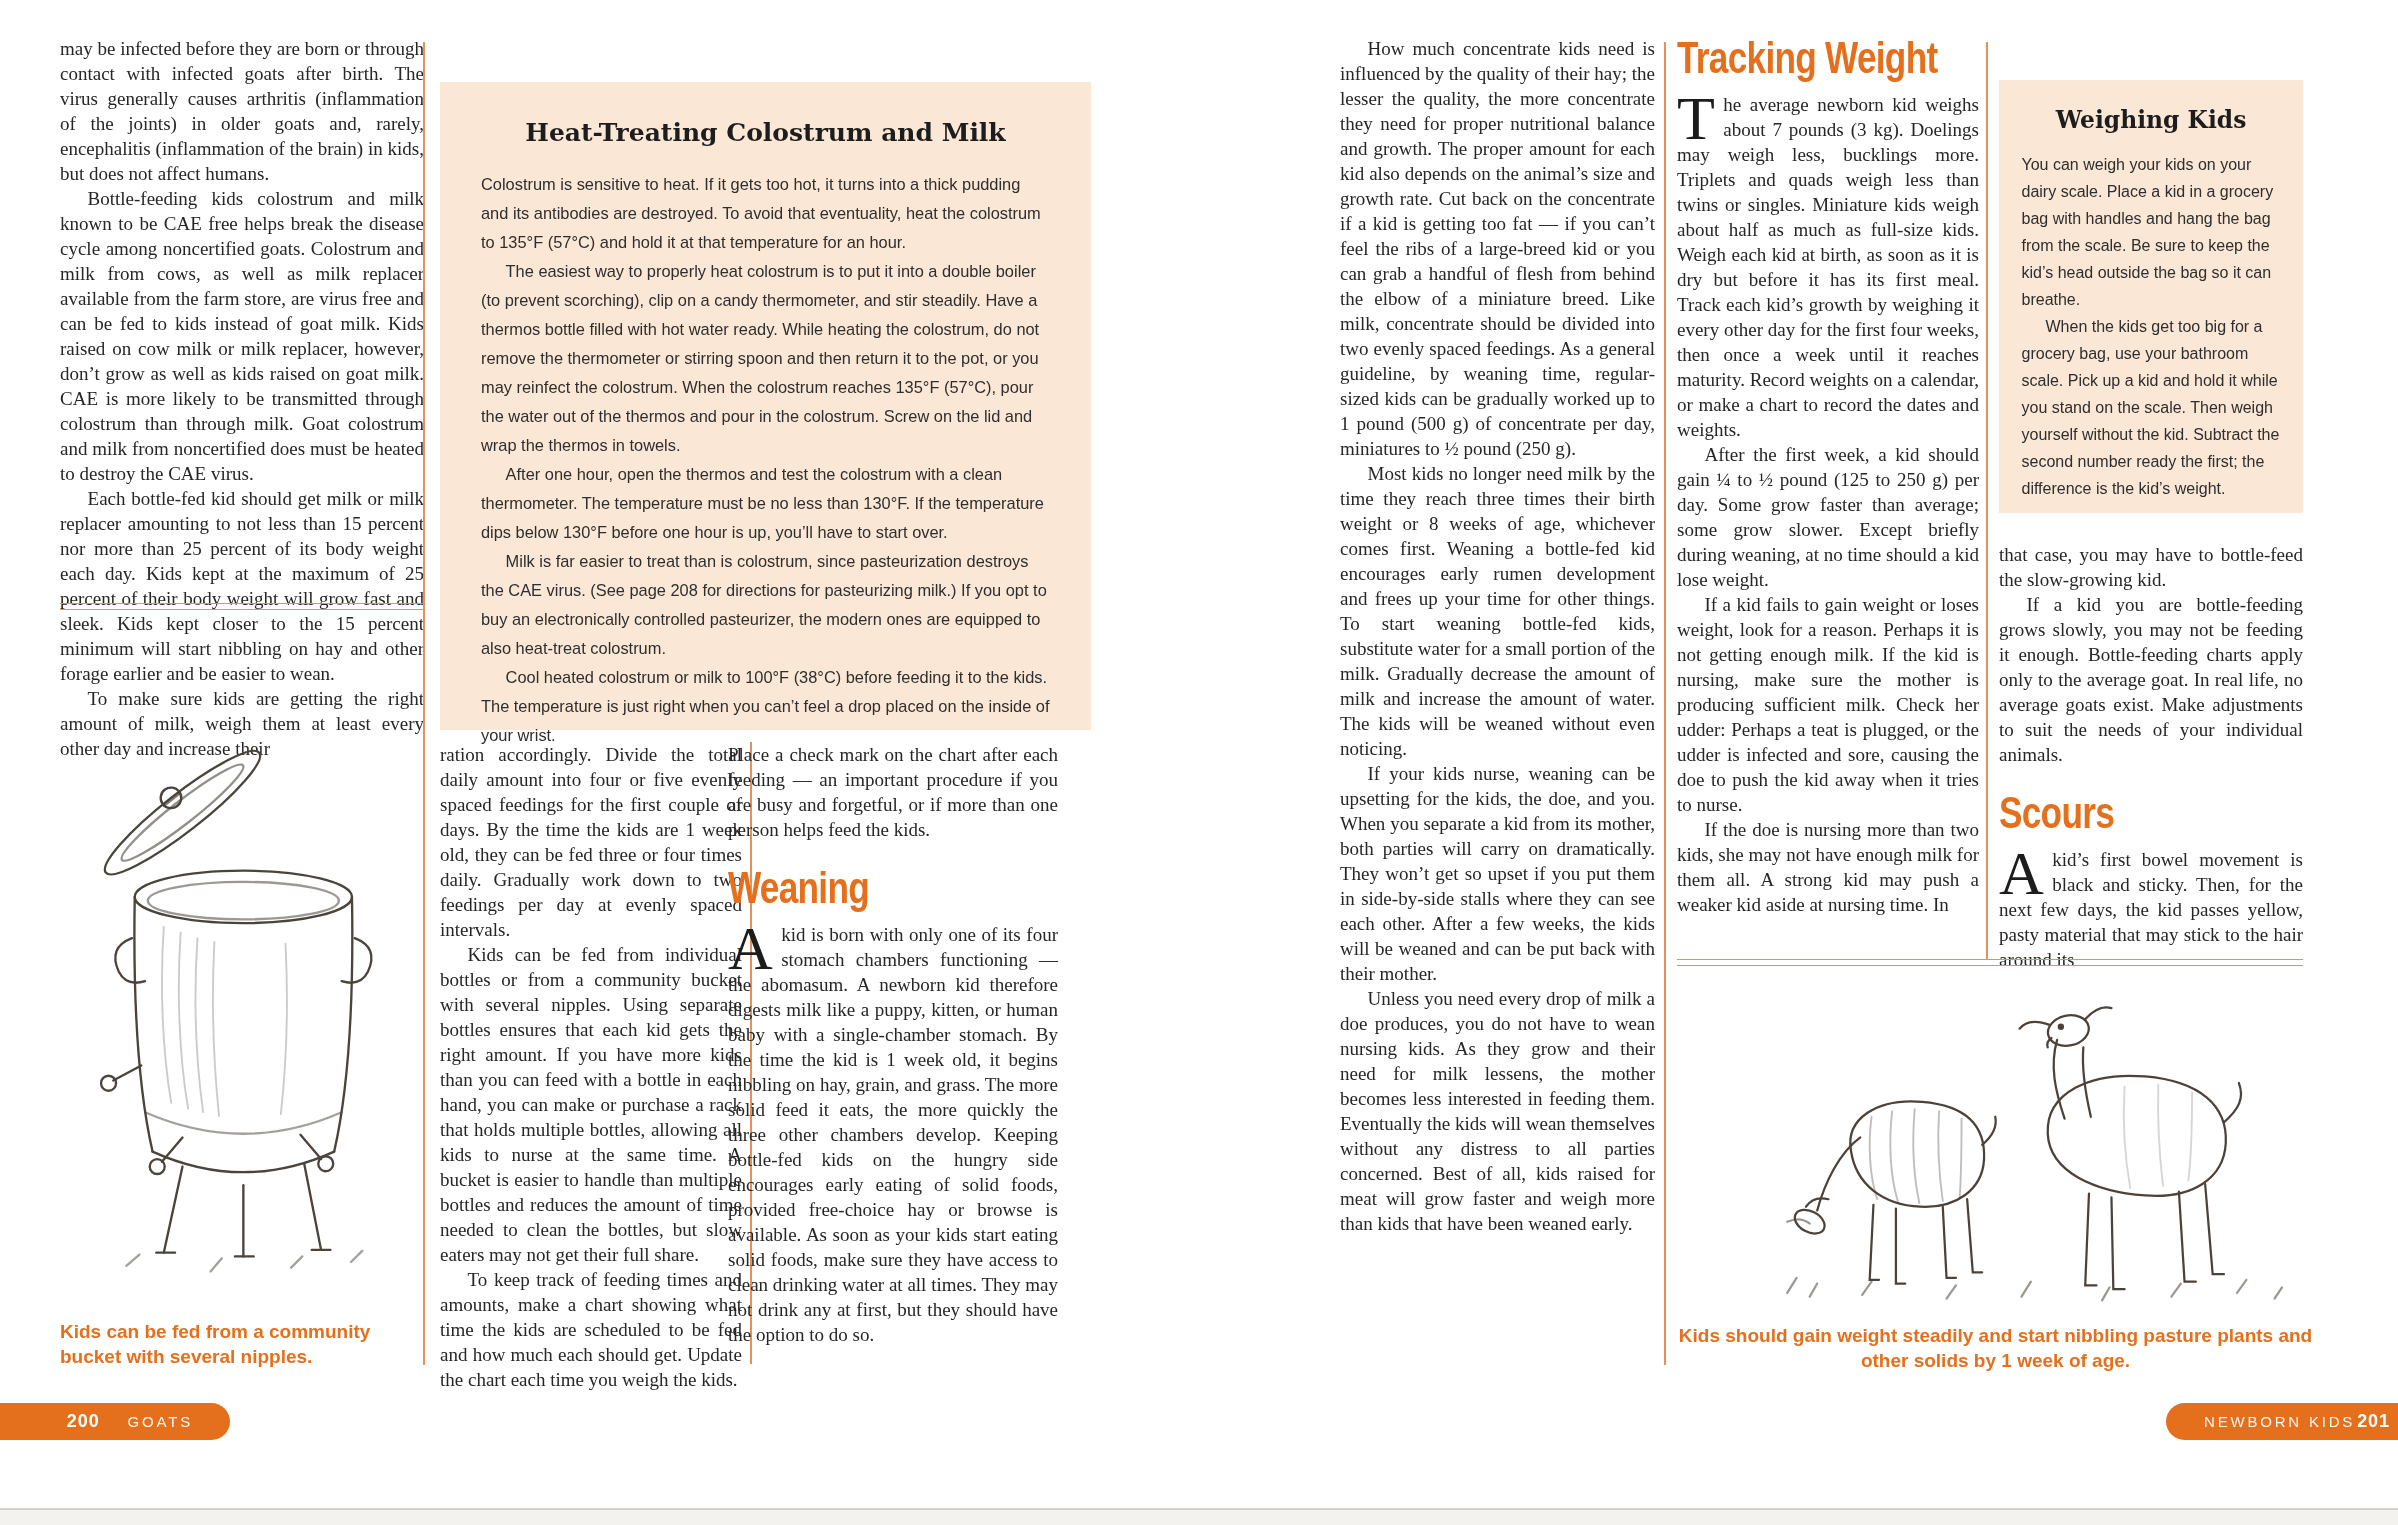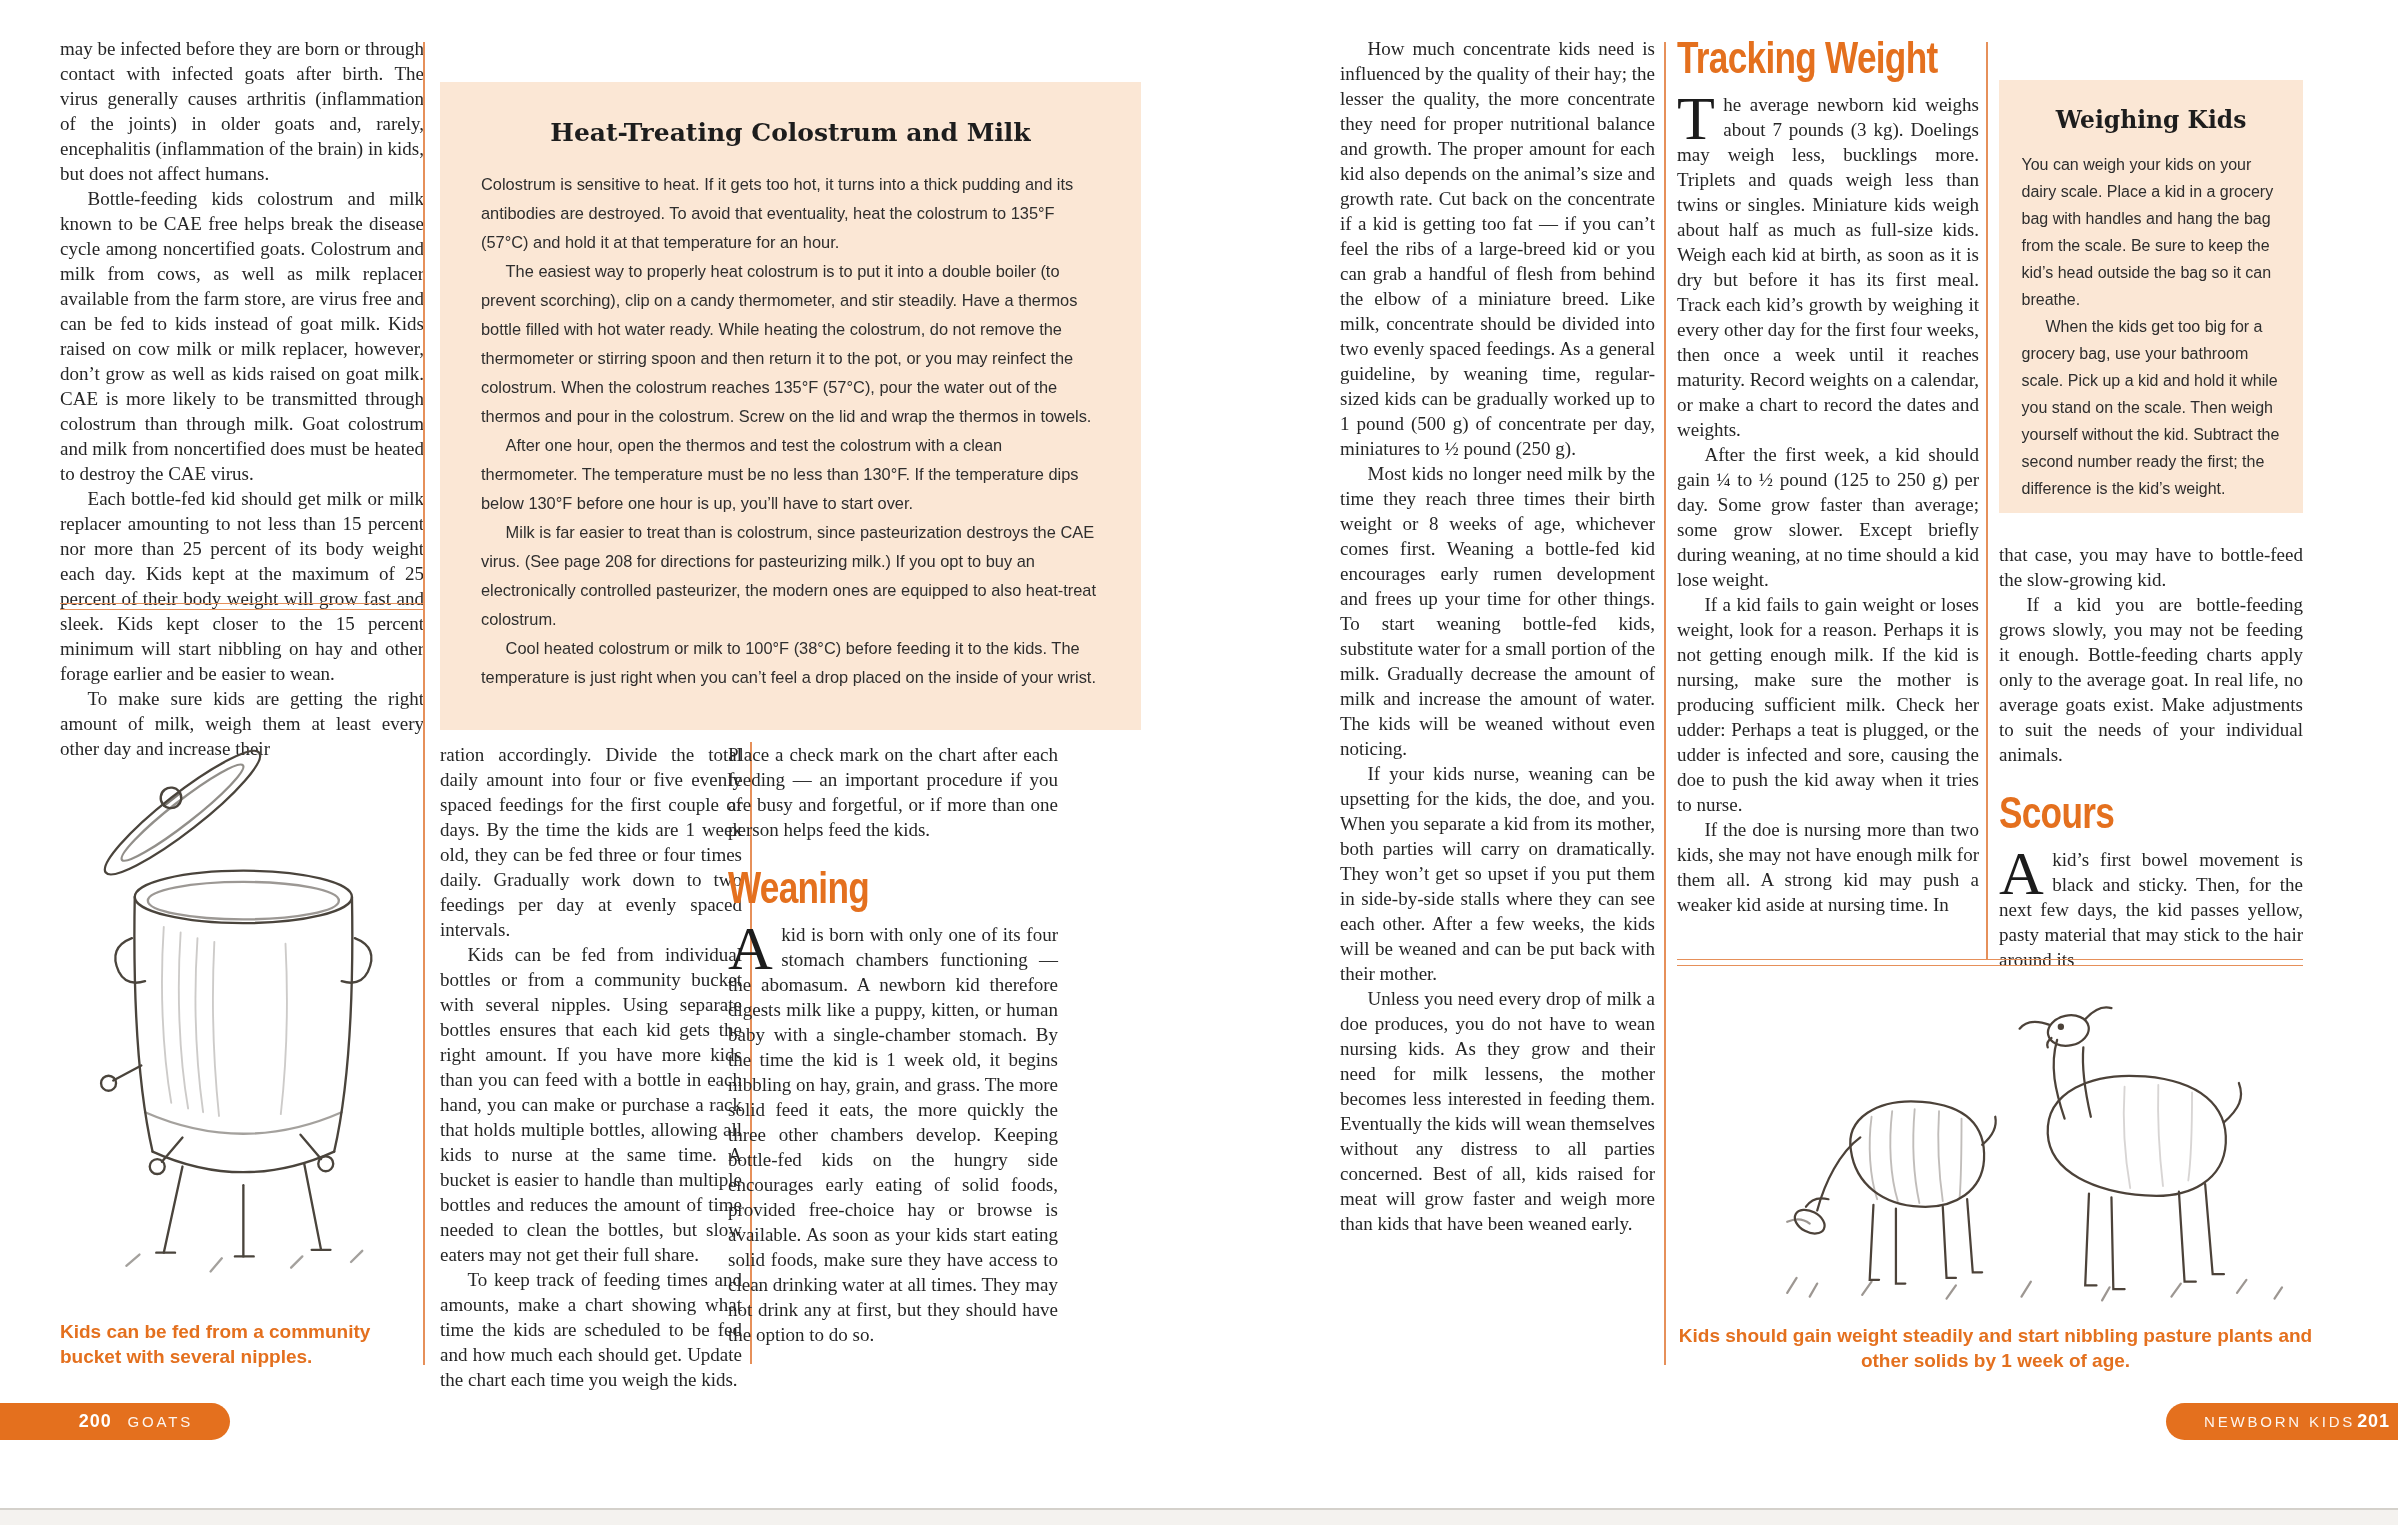--- a/index.html
+++ b/index.html
@@ -31,21 +31,21 @@
   .vrule{position:absolute;width:1.9px;background:#e6905a;}
   .drule{position:absolute;height:6.6px;border-top:1.9px solid #e6905a;border-bottom:1.9px solid #e6905a;box-sizing:border-box;}
 
   
   .caption{position:absolute;font-family:"Liberation Sans",sans-serif;font-weight:bold;
            font-size:19px;line-height:25px;color:#e4701e;text-align:left;}
 
   
   .footer-pill{position:absolute;top:1403px;height:37px;background:#e4701e;color:#fff;
                display:flex;align-items:center;box-sizing:border-box;}
-  .pill-left{left:0;width:230px;border-radius:0 19px 19px 0;justify-content:flex-end;padding-right:37px;gap:16px;}
+  .pill-left{left:0;width:230px;border-radius:0 19px 19px 0;justify-content:flex-end;padding-right:37px;gap:28px;}
   .pill-right{left:2166px;width:232px;border-radius:19px 0 0 19px;justify-content:center;padding-left:30px;gap:2px;}
   .pill-num{font-family:"Liberation Sans",sans-serif;font-weight:bold;font-size:18px;letter-spacing:0.9px;}
   .pill-label{font-family:"Liberation Sans",sans-serif;font-size:15px;letter-spacing:2.8px;color:rgba(255,255,255,.93);}
 
   
   .illus{position:absolute;}
   .illus svg{display:block;}
 
   
   .bottom-line{position:absolute;left:0;top:1508px;width:2399px;height:1.9px;background:#d4d1cb;}
@@ -58,21 +58,21 @@
 
   <div class="serif-col" style="left:60px;top:36px;width:364px;">
     <p>may be infected before they are born or through contact with infected goats after birth. The virus generally causes arthritis (inflammation of the joints) in older goats and, rarely, encephalitis (inflammation of the brain) in kids, but does not affect humans.</p>
     <p class="ind">Bottle-feeding kids colostrum and milk known to be CAE free helps break the disease cycle among noncertified goats. Colostrum and milk from cows, as well as milk replacer available from the farm store, are virus free and can be fed to kids instead of goat milk. Kids raised on cow milk or milk replacer, however, don’t grow as well as kids raised on goat milk. CAE is more likely to be transmitted through colostrum than through milk. Goat colostrum and milk from noncertified does must be heated to destroy the CAE virus.</p>
     <p class="ind">Each bottle-fed kid should get milk or milk replacer amounting to not less than 15 percent nor more than 25 percent of its body weight each day. Kids kept at the maximum of 25 percent of their body weight will grow fast and sleek. Kids kept closer to the 15 percent minimum will start nibbling on hay and other forage earlier and be easier to wean.</p>
     <p class="ind">To make sure kids are getting the right amount of milk, weigh them at least every other day and increase their</p>
   </div>
 
   <div class="vrule" style="left:423px;top:42px;height:1323px;"></div>
 
-  <div class="peach-box" style="left:440px;top:82px;width:701px;height:648px;padding:36px 41px 0 41px;">
+  <div class="peach-box" style="left:440px;top:82px;width:651px;height:648px;padding:36px 41px 0 41px;">
     <div class="box-title" style="font-size:25px;margin-bottom:22.5px;">Heat-Treating Colostrum and Milk</div>
     <div class="box-body" style="font-size:16.4px;line-height:29px;">
       <p>Colostrum is sensitive to heat. If it gets too hot, it turns into a thick pudding and its antibodies are destroyed. To avoid that eventuality, heat the colostrum to 135°F (57°C) and hold it at that temperature for an hour.</p>
       <p class="ind">The easiest way to properly heat colostrum is to put it into a double boiler (to prevent scorching), clip on a candy thermometer, and stir steadily. Have a thermos bottle filled with hot water ready. While heating the colostrum, do not remove the thermometer or stirring spoon and then return it to the pot, or you may reinfect the colostrum. When the colostrum reaches 135°F (57°C), pour the water out of the thermos and pour in the colostrum. Screw on the lid and wrap the thermos in towels.</p>
       <p class="ind">After one hour, open the thermos and test the colostrum with a clean thermometer. The temperature must be no less than 130°F. If the temperature dips below 130°F before one hour is up, you’ll have to start over.</p>
       <p class="ind">Milk is far easier to treat than is colostrum, since pasteurization destroys the CAE virus. (See page 208 for directions for pasteurizing milk.) If you opt to buy an electronically controlled pasteurizer, the modern ones are equipped to also heat-treat colostrum.</p>
       <p class="ind">Cool heated colostrum or milk to 100°F (38°C) before feeding it to the kids. The temperature is just right when you can’t feel a drop placed on the inside of your wrist.</p>
     </div>
   </div>
 

